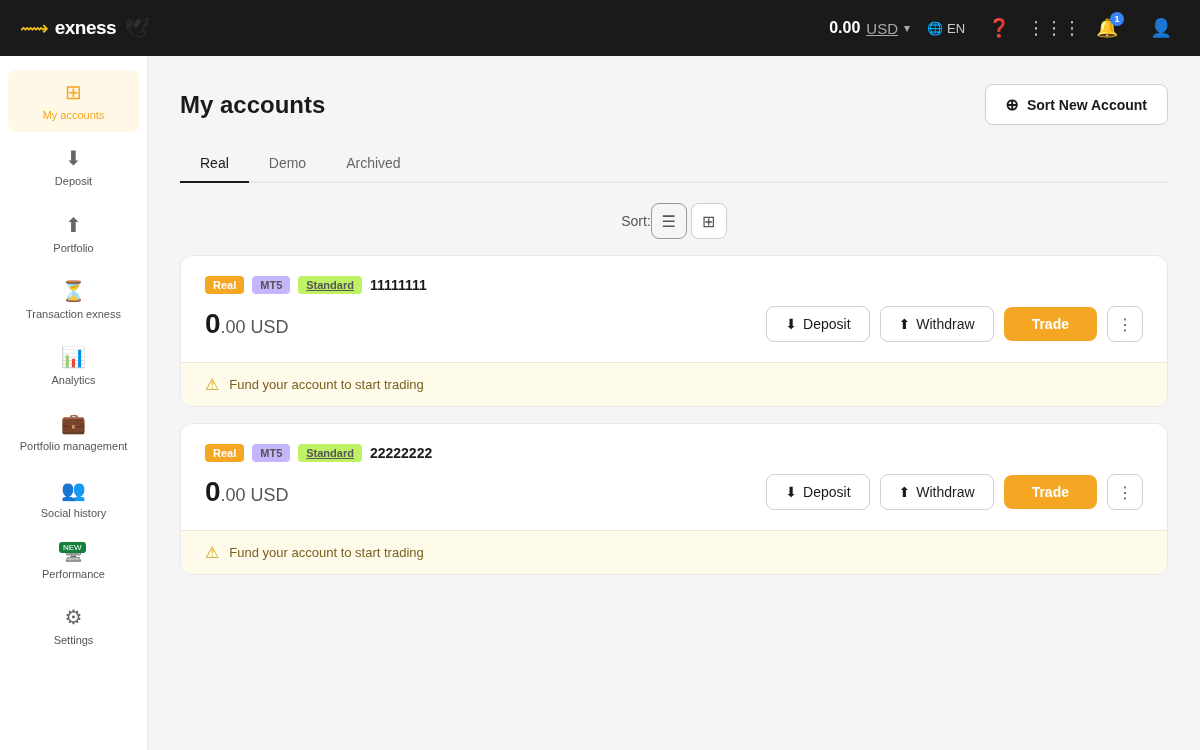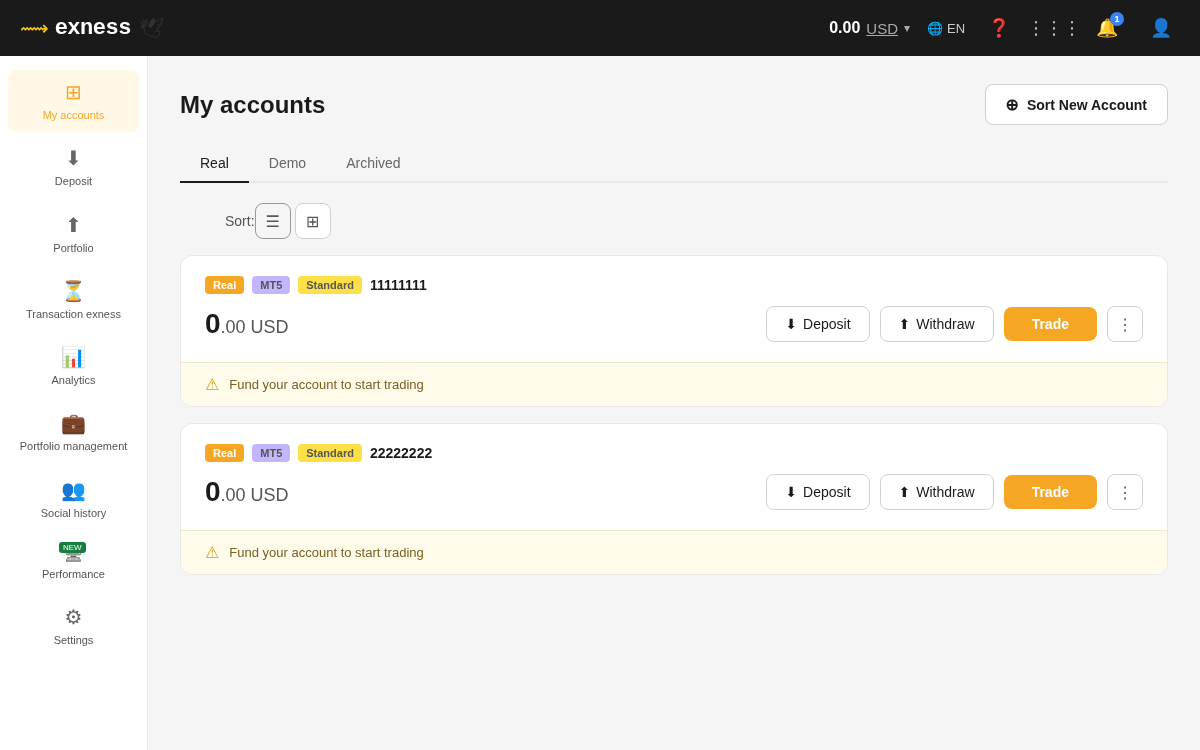--- a/index.html
+++ b/index.html
@@ -17,24 +17,23 @@
       z-index: 100;
     }
     .topnav-logo {
       display: flex;
       align-items: center;
       gap: 6px;
       flex: 1;
     }
     .logo-text {
       color: #fff;
-      font-size: 22px;
+      font-size: 19px;
       font-weight: 700;
       letter-spacing: -0.5px;
-      font-family: Liberation Mono, monospace;
     }
     .logo-icon {
       color: #f5c518;
       font-size: 20px;
     }
     .topnav-right {
       display: flex;
       align-items: center;
       gap: 18px;
     }
@@ -211,23 +210,22 @@
     }
     .tab.active {
       color: #1a1a1a;
       border-bottom-color: #1a1a1a;
     }
 
     
     .accounts-toolbar {
       display: flex;
       align-items: center;
-      justify-content: flex-start;
+      justify-content: center;
       margin-bottom: 16px;
-      margin-left: 45px;
     }
     .sort-area {
       display: flex;
       align-items: center;
       gap: 12px;
     }
     .sort-label {
       font-size: 14px;
       color: #555;
     }
@@ -295,21 +293,21 @@
       margin-bottom: 12px;
     }
     .badge {
       padding: 3px 8px;
       border-radius: 4px;
       font-size: 11px;
       font-weight: 700;
     }
     .badge-real { background: #f5a623; color: #fff; }
     .badge-mt5 { background: #c4b5fd; color: #555; }
-    .badge-standard { background: #fde047; color: #555; }
+    .badge-standard { background: #bef264; color: #555; text-decoration: underline; }
     .account-number {
       font-size: 14px;
       font-weight: 600;
       color: #1a1a1a;
     }
     .account-actions-row {
       display: flex;
       align-items: center;
       justify-content: space-between;
     }

